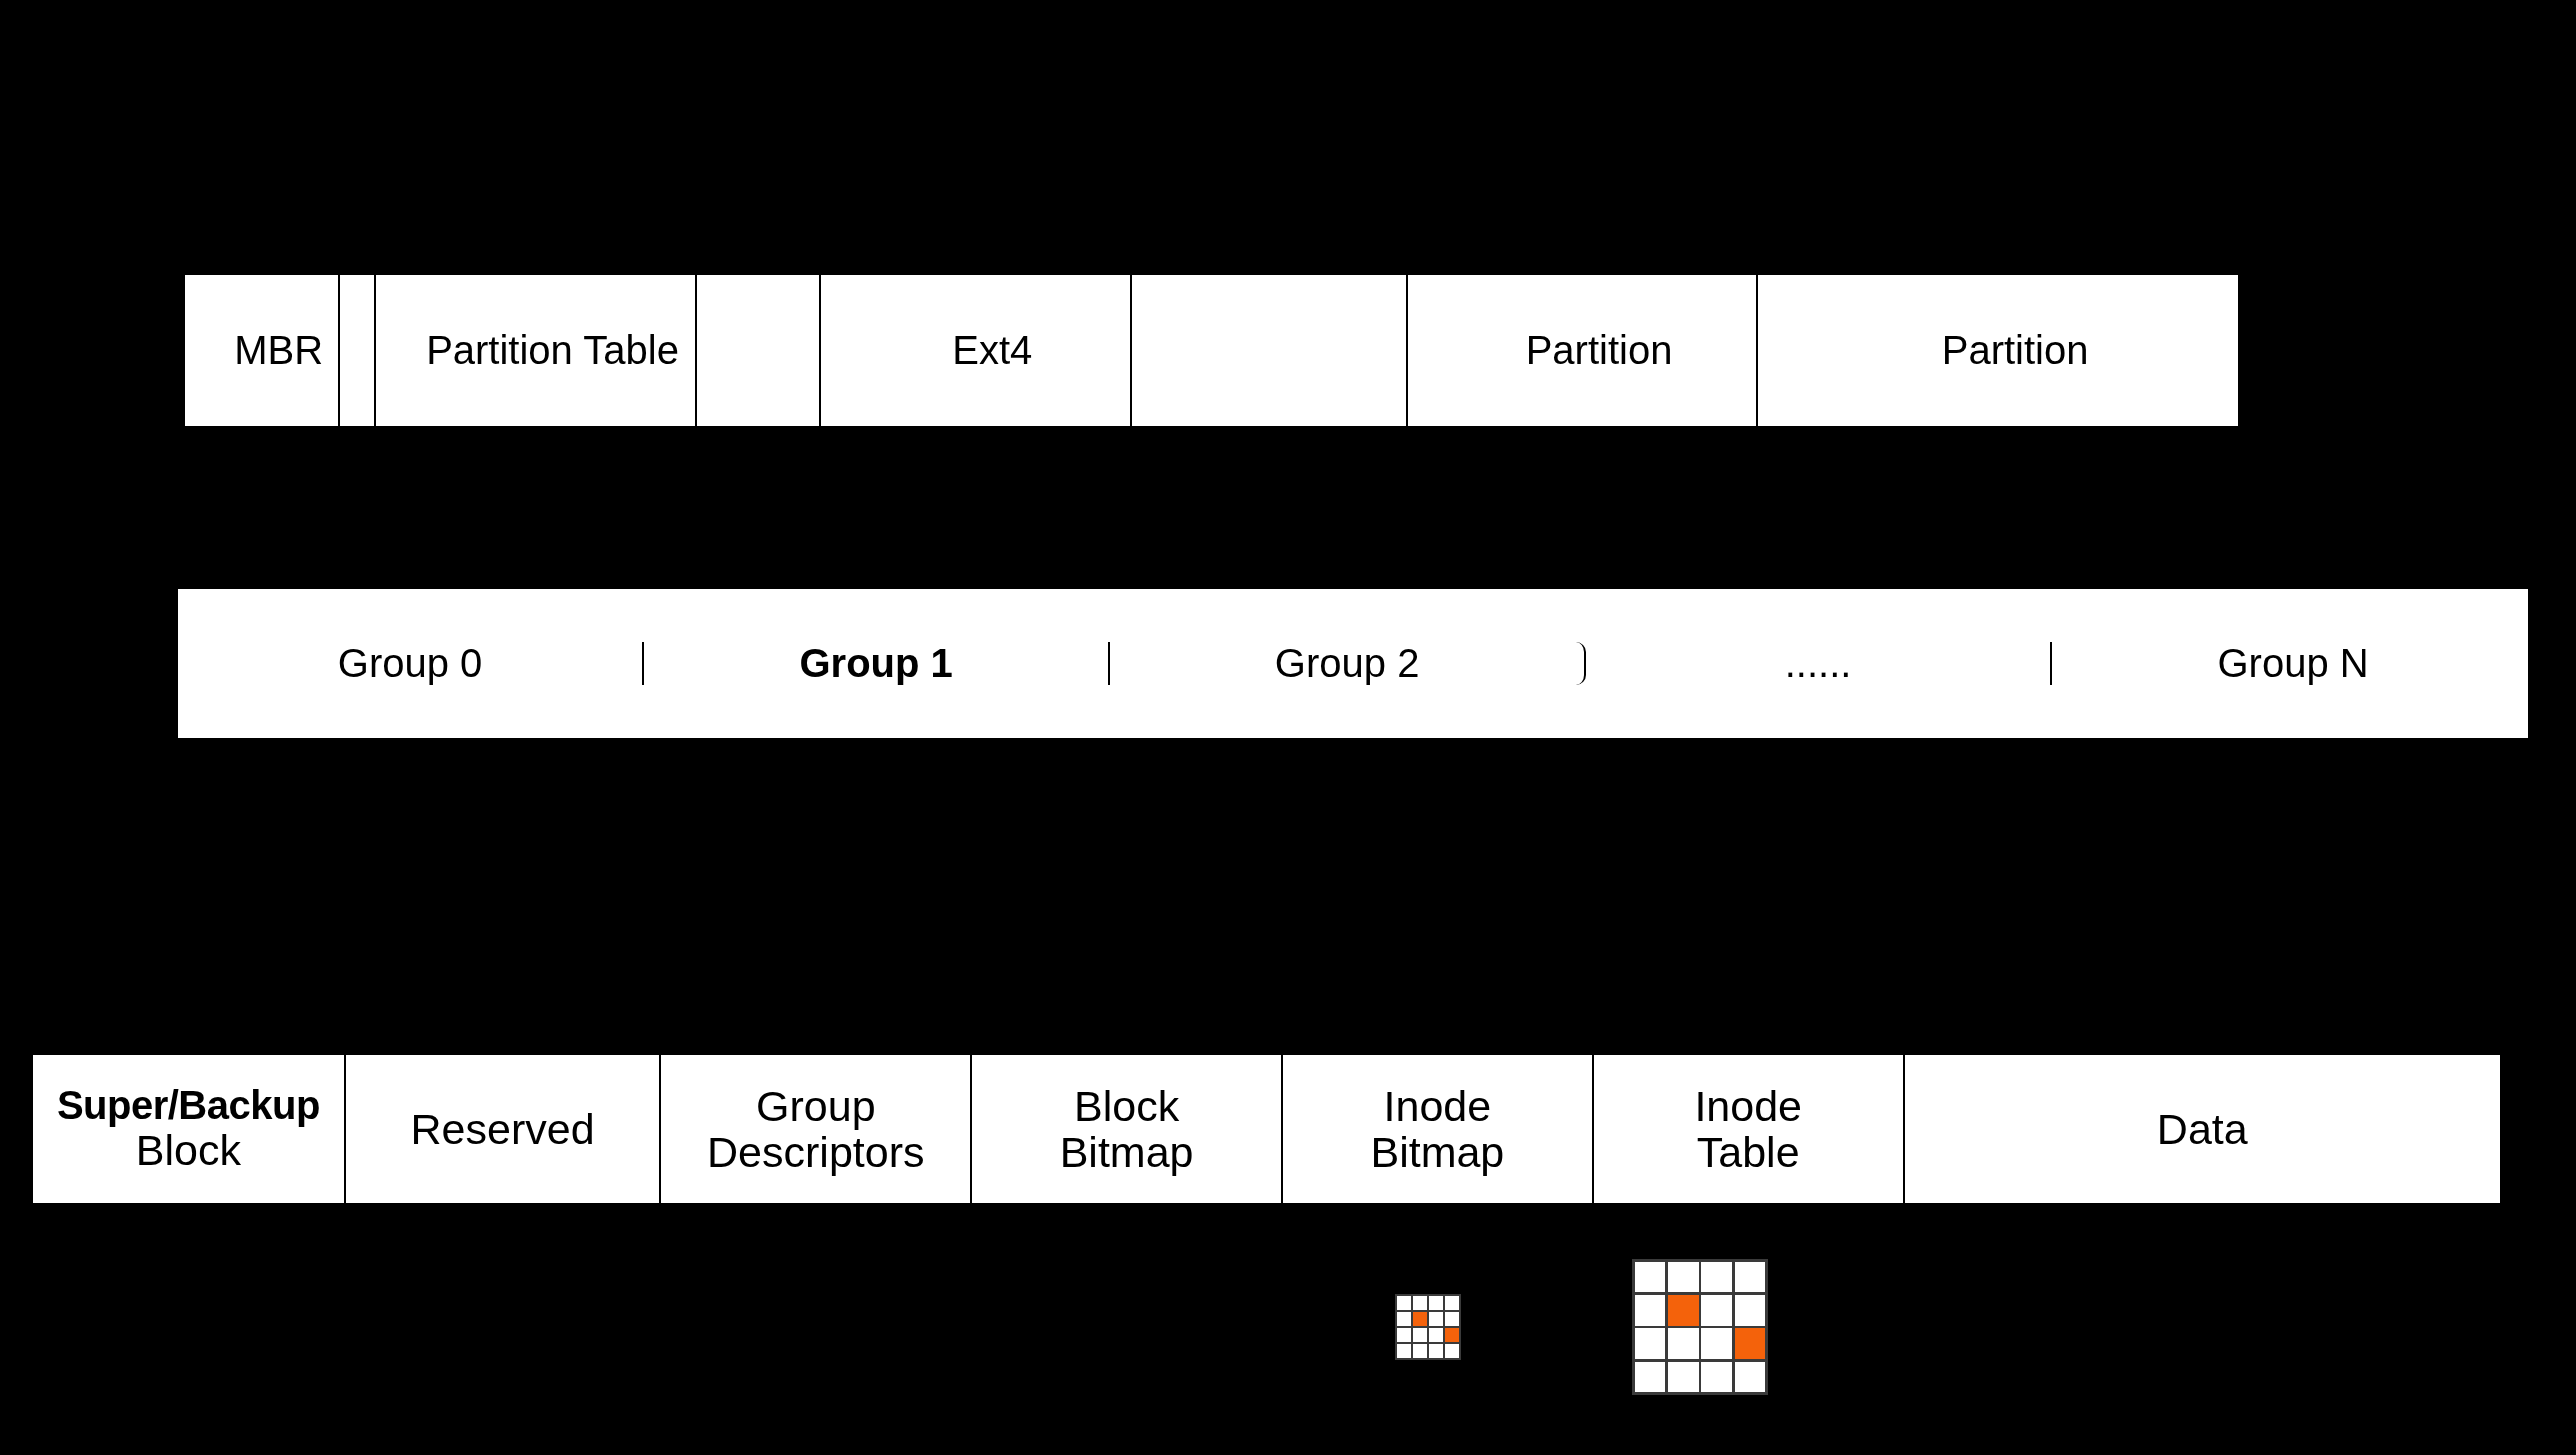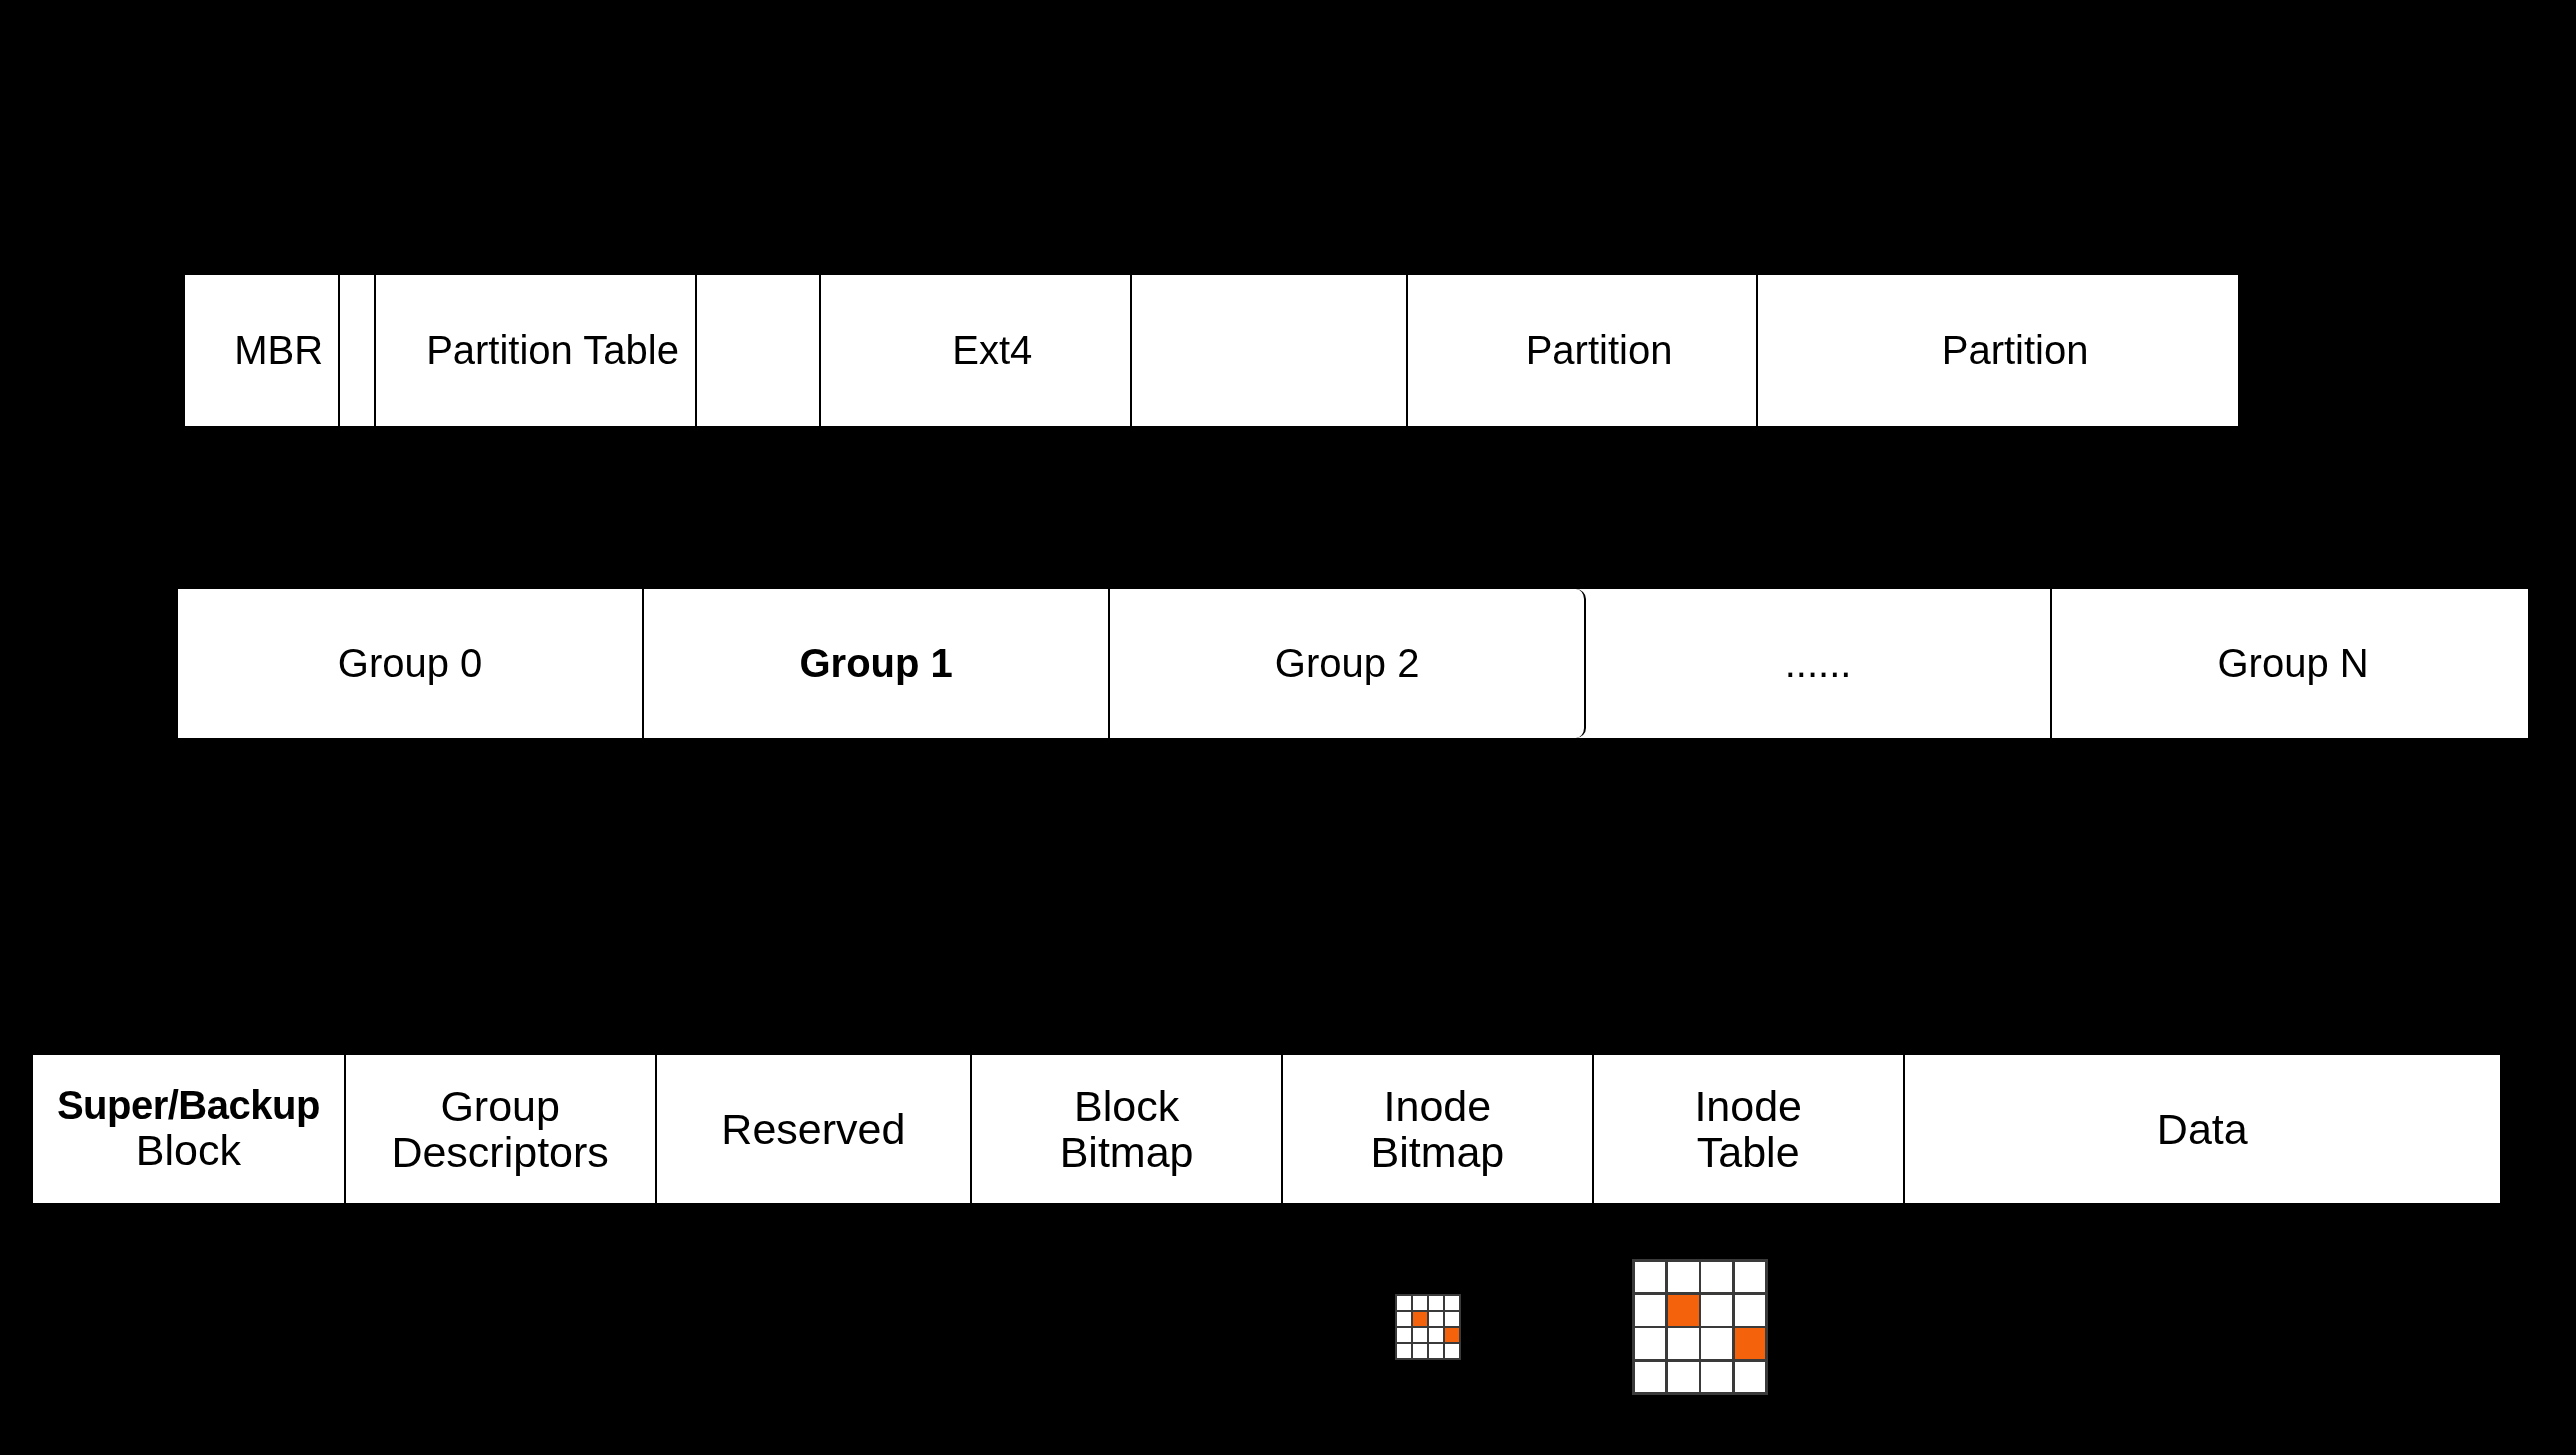--- a/index.html
+++ b/index.html
@@ -61,20 +61,21 @@
     font-size: 40px;
     padding-left: 34px;
   }
 
   
   #row-groups {
     left: 176px;
     top: 587px;
     width: 2354px;
     height: 153px;
+    align-items: center;
   }
   #row-groups .cell {
     font-size: 40px;
   }
 
   
   #row-group-detail {
     left: 31px;
     top: 1053px;
     width: 2471px;
@@ -178,27 +179,27 @@
       <div class="cell" style="flex: 0 0 20.2479%; padding-left: 6px;">
         <span class="line">Group N</span>
       </div>
     </div>
 
   <div class="strip" id="row-group-detail">
       <div class="cell" style="flex: 0 0 12.6772%;">
         <span class="line accent-line">Super/Backup</span>
         <span class="line">Block</span>
       </div>
+      <div class="cell" style="flex: 0 0 12.7953%;">
+        <span class="line">Reserved</span>
+      </div>
       <div class="cell" style="flex: 0 0 12.5984%;">
         <span class="line">Group</span>
         <span class="line">Descriptors</span>
       </div>
-      <div class="cell" style="flex: 0 0 12.7953%;">
-        <span class="line">Reserved</span>
-      </div>
       <div class="cell" style="flex: 0 0 12.5984%;">
         <span class="line">Block</span>
         <span class="line">Bitmap</span>
       </div>
       <div class="cell" style="flex: 0 0 12.5984%;">
         <span class="line">Inode</span>
         <span class="line">Bitmap</span>
       </div>
       <div class="cell" style="flex: 0 0 12.5984%;">
         <span class="line">Inode</span>

